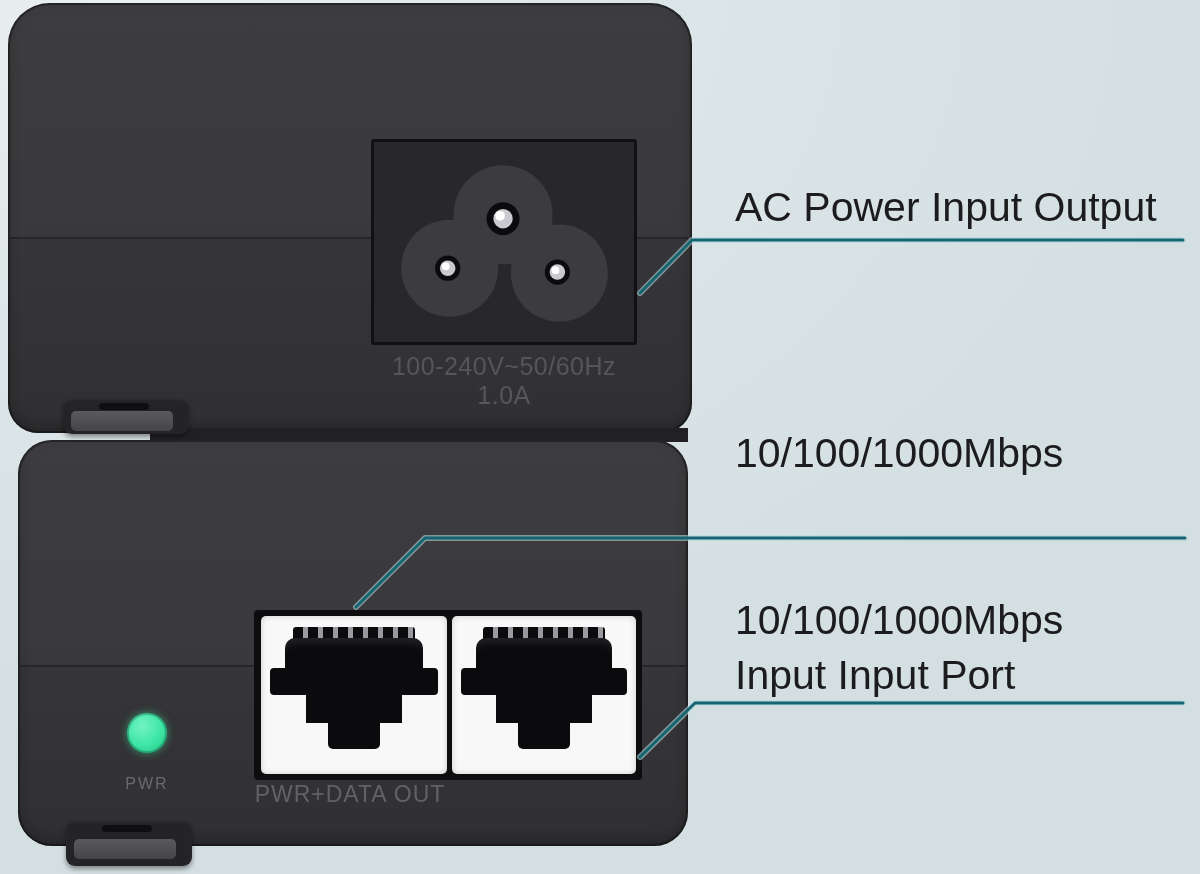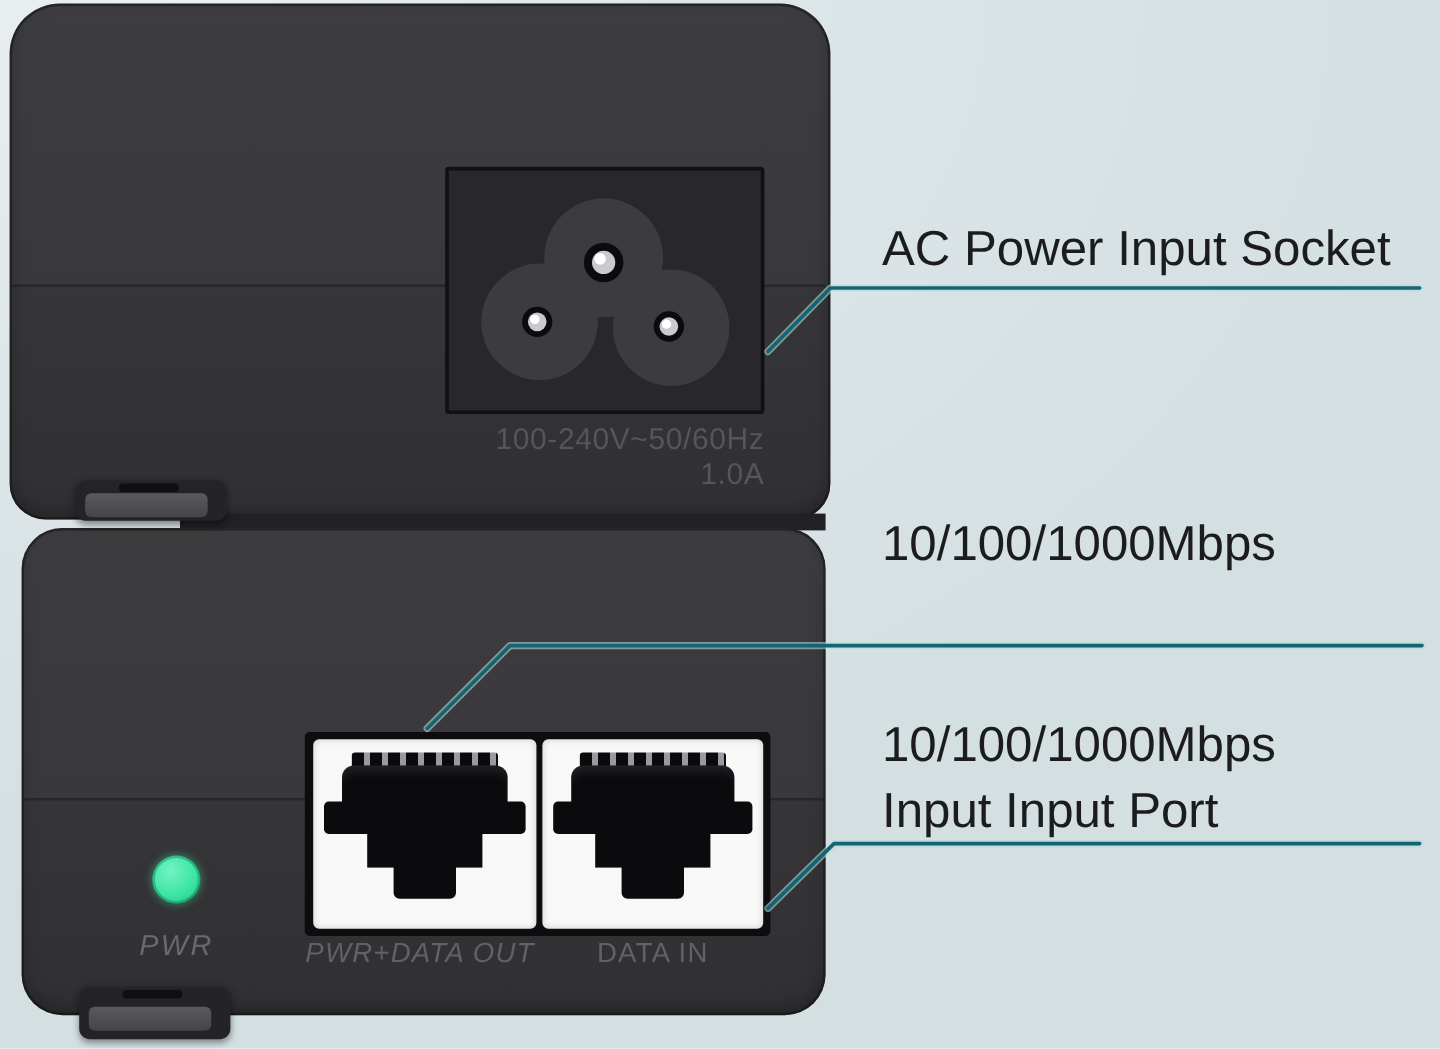--- a/index.html
+++ b/index.html
@@ -24,60 +24,60 @@
   .seam-back  { left:10px; top:237px; width:678px; }
   .seam-front { left:20px; top:665px; width:666px; }
   .below-seam-back  { position:absolute; left:10px; top:239px; width:680px; height:194px; background:rgba(0,0,0,.05); border-radius:0 0 30px 30px; }
   .below-seam-front { position:absolute; left:20px; top:667px; width:666px; height:179px; background:rgba(0,0,0,.05); border-radius:0 0 32px 32px; }
 
   
   .ac-recess { position:absolute; left:371px; top:139px; width:266px; height:206px;
                background:#28282b; border:3px solid #111113; border-radius:3px; }
   .ac-recess svg { display:block; width:100%; height:100%; }
 
-  .power-rating { position:absolute; left:371px; top:352px; width:266px; text-align:right;
+  .power-rating { position:absolute; left:371px; top:352px; width:266px; text-align:center;
                   font-size:25px; color:#56565a; letter-spacing:.5px; }
 
   
   .clip { position:absolute; width:126px; background:#242427; border-radius:9px;
           box-shadow: inset 0 2px 2px rgba(255,255,255,.05), 0 3px 5px rgba(0,0,0,.4); }
   .clip-top    { left:63px; top:398px; height:36px; }
   .clip-bottom { left:66px; top:820px; height:46px; }
   .clip .slot { position:absolute; left:36px; top:5px; width:50px; height:7px; background:#0f0f11; border-radius:4px; }
   .clip .face { position:absolute; left:8px; width:102px; height:20px;
                 background:linear-gradient(180deg,#5a595d,#454448); border-radius:5px; }
   .clip-top .face { top:13px; }
   .clip-bottom .face { top:19px; }
 
   
   .led { position:absolute; left:127px; top:713px; width:40px; height:40px; border-radius:50%;
          background: radial-gradient(circle at 38% 32%, #72f3c4 0%, #3ce5a3 55%, #23bd80 100%);
          box-shadow: 0 0 8px rgba(60,229,163,.55), inset 0 0 0 2px rgba(0,70,45,.30); }
   .led-label { position:absolute; left:87px; top:775px; width:120px; text-align:center;
-               font-size:24px; color:#6a6a6e; letter-spacing:2px;font-style:italic; }
+               font-size:16px; color:#6a6a6e; letter-spacing:2px; }
 
   
   .ports-frame { position:absolute; left:254px; top:610px; width:388px; height:170px;
                  background:#0d0d0f; border-radius:4px; }
   .bezel { position:absolute; top:616px; height:158px; background:#f8f8f9; border-radius:5px;
            box-shadow: inset 0 0 6px rgba(0,0,0,.18); }
   .bezel-out { left:261px; width:186px; }
   .bezel-in  { left:452px; width:184px; }
   .jack-pins { position:absolute; left:17%; top:7%;  width:66%; height:16%;
                background:repeating-linear-gradient(90deg, #0b0b0d 0 10px, #9a9aa0 10px 15px);
                border-radius:3px 3px 0 0; }
   .jack-main { position:absolute; left:13%; top:14%; width:74%; height:35%; background:#0b0b0d;
                border-radius:10px 10px 4px 4px;
                box-shadow: inset 0 10px 10px -6px rgba(90,90,96,.35); }
   .jack-wings{ position:absolute; left:5%;  top:33%; width:90%; height:17%; background:#0b0b0d; border-radius:4px; }
   .jack-mid  { position:absolute; left:24%; top:49%; width:52%; height:19%; background:#0b0b0d; }
   .jack-tab  { position:absolute; left:36%; top:67%; width:28%; height:17%; background:#0b0b0d; border-radius:0 0 5px 5px; }
 
   .port-label { position:absolute; top:781px; text-align:center; font-size:23px; color:#616166; letter-spacing:1px; }
-  .port-label-out { left:250px; width:200px;font-style:italic; }
+  .port-label-out { left:250px; width:200px; }
   .port-label-in  { left:452px; width:184px; }
 
   
   .callout { position:absolute; left:735px; color:#1c1c1e; font-size:41px; line-height:55px; }
   .callout-ac  { top:180px; }
   .callout-out { top:426px; }
   .callout-in  { top:593px; }
 
   .leader-lines { position:absolute; left:0; top:0; width:1200px; height:874px; pointer-events:none; }
 </style>
@@ -148,35 +148,34 @@
 
   <div class="bezel bezel-in">
     <div class="jack-pins"></div>
     <div class="jack-main"></div>
     <div class="jack-wings"></div>
     <div class="jack-mid"></div>
     <div class="jack-tab"></div>
   </div>
 
   <div class="port-label port-label-out">PWR+DATA OUT</div>
-  <div class="port-label port-label-in">DATA IN</div>
 
   <svg class="leader-lines">
     <g fill="none" stroke-linejoin="round" stroke-linecap="round">
       <path d="M640,293 L692,240 L1183,240" stroke="#b6d8dc" stroke-width="6" opacity="0.6"></path>
       <path d="M356,607 L425,538 L1185,538" stroke="#b6d8dc" stroke-width="6" opacity="0.6"></path>
       <path d="M640,757 L695,703 L1183,703" stroke="#b6d8dc" stroke-width="6" opacity="0.6"></path>
       <path d="M640,293 L692,240 L1183,240" stroke="#156472" stroke-width="3"></path>
       <path d="M356,607 L425,538 L1185,538" stroke="#156472" stroke-width="3"></path>
       <path d="M640,757 L695,703 L1183,703" stroke="#156472" stroke-width="3"></path>
     </g>
   </svg>
 
   <div class="callout callout-ac">
-    <div>AC Power Input Socket</div>
+    <div>AC Power Input Output</div>
   </div>
   <div class="callout callout-out">
     <div>10/100/1000Mbps</div>
   </div>
   <div class="callout callout-in">
     <div>10/100/1000Mbps</div>
     <div>Input Input Port</div>
   </div>
 
 </div>

